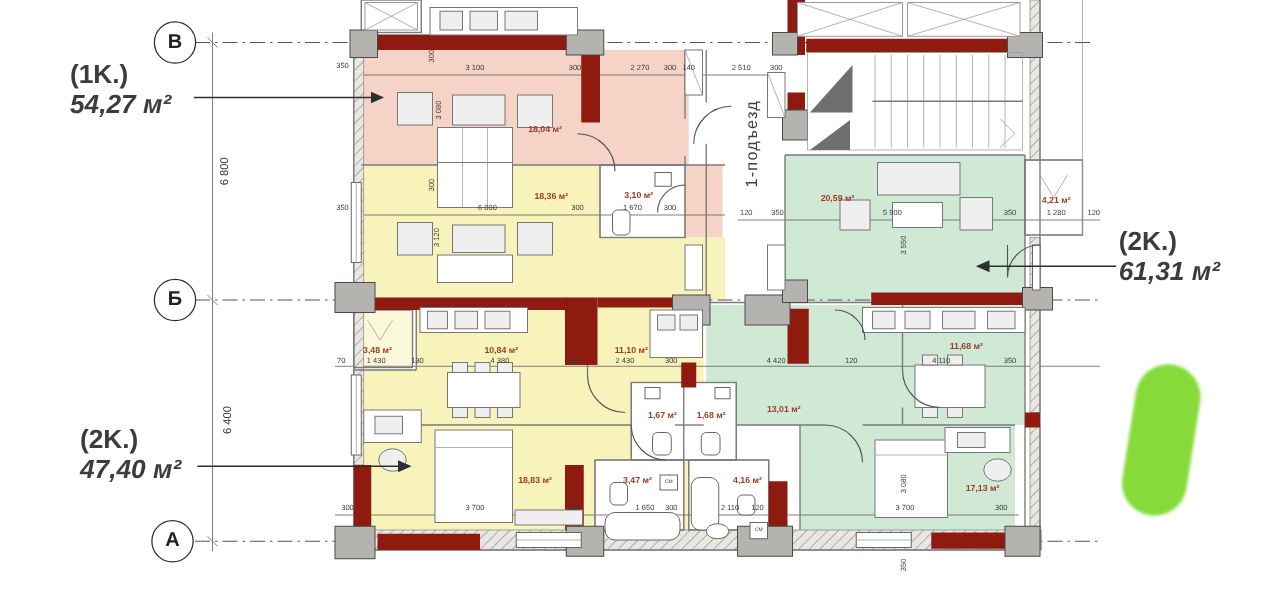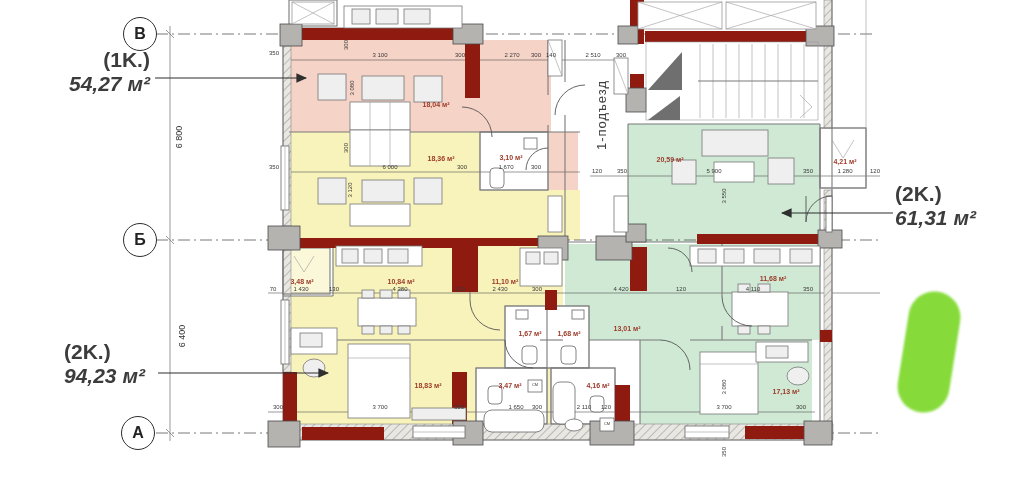--- a/index.html
+++ b/index.html
@@ -29,21 +29,21 @@
        transform:translate(-50%,-50%);line-height:1;}
   .dim.rot{transform:translate(-50%,-50%) rotate(-90deg);}
   .rlabel{position:absolute;font-size:7px;font-weight:bold;color:var(--maroon);
        white-space:nowrap;transform:translate(-50%,-50%);line-height:1;}
   .axis-circle{position:absolute;width:32px;height:32px;border:1.6px solid #2e2e2e;
        border-radius:50%;background:#fff;display:flex;align-items:center;justify-content:center;
        font-size:16px;font-weight:bold;color:#222;transform:translate(-50%,-50%);}
   .apt{position:absolute;color:#3c3c3c;font-weight:bold;line-height:1.15;}
   .apt .t{font-size:21px;}
   .apt .a{font-size:21px;font-style:italic;}
-  #apt-1k{left:69px;top:48px;text-align:right;}
+  #apt-1k{left:56px;top:48px;}
   #apt-2k-left{left:64px;top:340px;}
   #apt-2k-right{left:895px;top:182px;}
   .vdim{position:absolute;font-size:9px;color:#333;transform:translate(-50%,-50%) rotate(-90deg);white-space:nowrap;}
   #entrance{position:absolute;left:601px;top:115px;font-size:13px;color:#3f3f3f;
        transform:translate(-50%,-50%) rotate(-90deg);letter-spacing:1px;white-space:nowrap;}
   #marker{position:absolute;left:903px;top:291px;width:52px;height:122px;
        background:var(--marker);border-radius:26px;transform:rotate(9deg);
        filter:blur(1.2px);opacity:.92;}
 </style>
 </head>
@@ -346,21 +346,21 @@
 
   <div class="vdim" style="left:179px;top:137px;">6 800</div>
   <div class="vdim" style="left:182px;top:336px;">6 400</div>
 
   <div class="apt" id="apt-1k">
     <div class="t">(1K.)</div>
     <div class="a">54,27 м²</div>
   </div>
   <div class="apt" id="apt-2k-left">
     <div class="t">(2K.)</div>
-    <div class="a">94,23 м²</div>
+    <div class="a">47,40 м²</div>
   </div>
   <div class="apt" id="apt-2k-right">
     <div class="t">(2K.)</div>
     <div class="a">61,31 м²</div>
   </div>
 
   <div id="entrance">1-подъезд</div>
 
   <div id="room-label-layer">
       <span class="rlabel" style="left: 436px; top: 104px;">18,04 м²</span>

